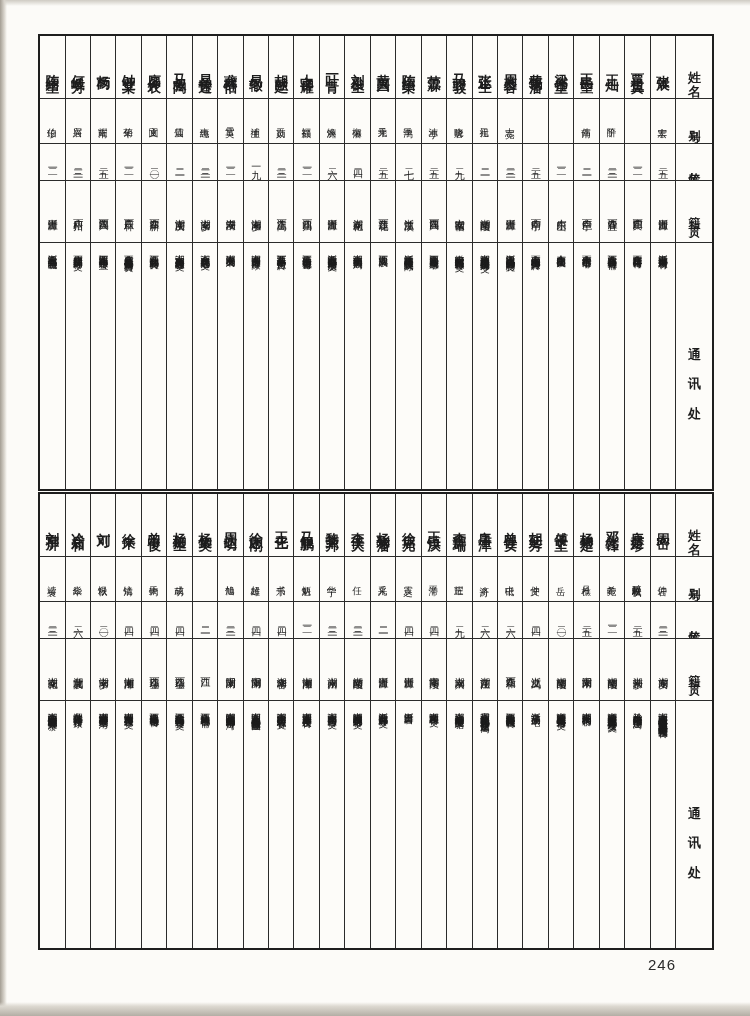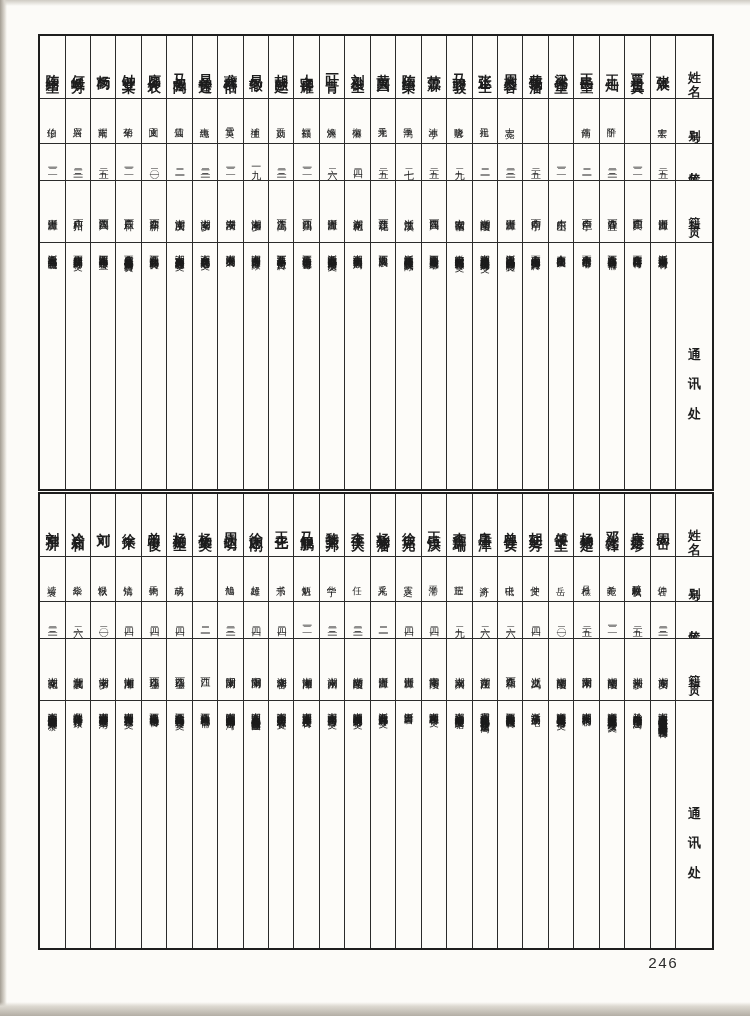--- a/index.html
+++ b/index.html
@@ -77,21 +77,21 @@
   .header-col .cell{font-weight:bold;}
   .h-name{font-size:13px;letter-spacing:13px;text-indent:13px;}
   .h-alias{font-size:12px;letter-spacing:3px;text-indent:3px;}
   .h-age{font-size:12px;letter-spacing:1px;text-indent:1px;}
   .h-origin{font-size:12px;letter-spacing:10px;text-indent:10px;}
   .h-address{font-size:13px;letter-spacing:30px;text-indent:30px;}
 
   .page-number{
     position:absolute;
     top:956px;left:648px;
-    font-family:Liberation Mono, monospace;
+    font-family:Liberation Sans, sans-serif;
     font-size:15px;
     letter-spacing:1px;
     color:#2a2a2a;
   }
 </style>
 </head>
 <body>
 
 <div class="page">
   <div class="edge-top"></div>

